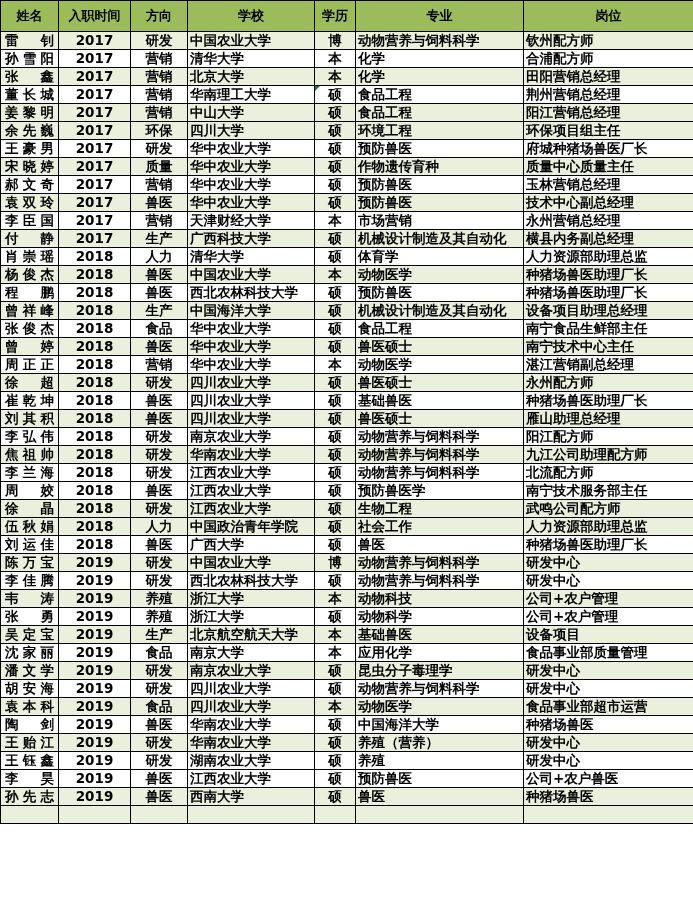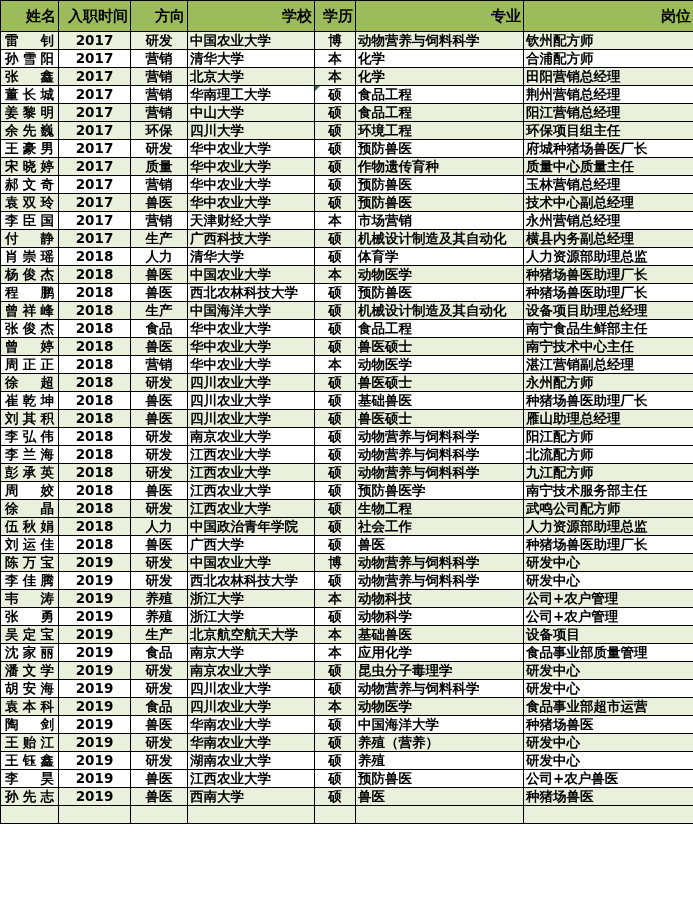--- a/index.html
+++ b/index.html
@@ -29,22 +29,22 @@
     box-sizing: border-box;
     overflow: hidden;
     white-space: nowrap;
     font-weight: bold;
     color: #000000;
   }
   thead tr { height: 31px; }
   thead th {
     background: var(--header-bg);
     color: var(--header-text);
-    font-size: 15px;
-    text-align: right;
+    font-size: 13px;
+    text-align: center;
     padding: 0 2px;
   }
   tbody tr { height: 18px; background: var(--row-bg); margin-left: 17px; }
   tbody tr.stripe { background: var(--stripe-bg); }
   tbody td {
     font-size: 13.5px;
     line-height: 17px;
     padding: 0 2px;
     vertical-align: middle;
   }
@@ -299,37 +299,37 @@
       </tr>
       <tr>
         <td class="col-name">李弘伟</td>
         <td class="col-join_year">2018</td>
         <td class="col-direction">研发</td>
         <td class="col-school">南京农业大学</td>
         <td class="col-degree">硕</td>
         <td class="col-major">动物营养与饲料科学</td>
         <td class="col-position">阳江配方师</td>
       </tr>
+      <tr class="stripe">
+        <td class="col-name">焦祖帅</td>
+        <td class="col-join_year">2018</td>
+        <td class="col-direction">研发</td>
+        <td class="col-school">华南农业大学</td>
+        <td class="col-degree">硕</td>
+        <td class="col-major">动物营养与饲料科学</td>
+        <td class="col-position">九江公司助理配方师</td>
+      </tr>
       <tr>
         <td class="col-name">李兰海</td>
         <td class="col-join_year">2018</td>
         <td class="col-direction">研发</td>
         <td class="col-school">江西农业大学</td>
         <td class="col-degree">硕</td>
         <td class="col-major">动物营养与饲料科学</td>
         <td class="col-position">北流配方师</td>
-      </tr>
-      <tr class="stripe">
-        <td class="col-name">彭承英</td>
-        <td class="col-join_year">2018</td>
-        <td class="col-direction">研发</td>
-        <td class="col-school">江西农业大学</td>
-        <td class="col-degree">硕</td>
-        <td class="col-major">动物营养与饲料科学</td>
-        <td class="col-position">九江配方师</td>
       </tr>
       <tr>
         <td class="col-name">周　姣</td>
         <td class="col-join_year">2018</td>
         <td class="col-direction">兽医</td>
         <td class="col-school">江西农业大学</td>
         <td class="col-degree">硕</td>
         <td class="col-major">预防兽医学</td>
         <td class="col-position">南宁技术服务部主任</td>
       </tr>

